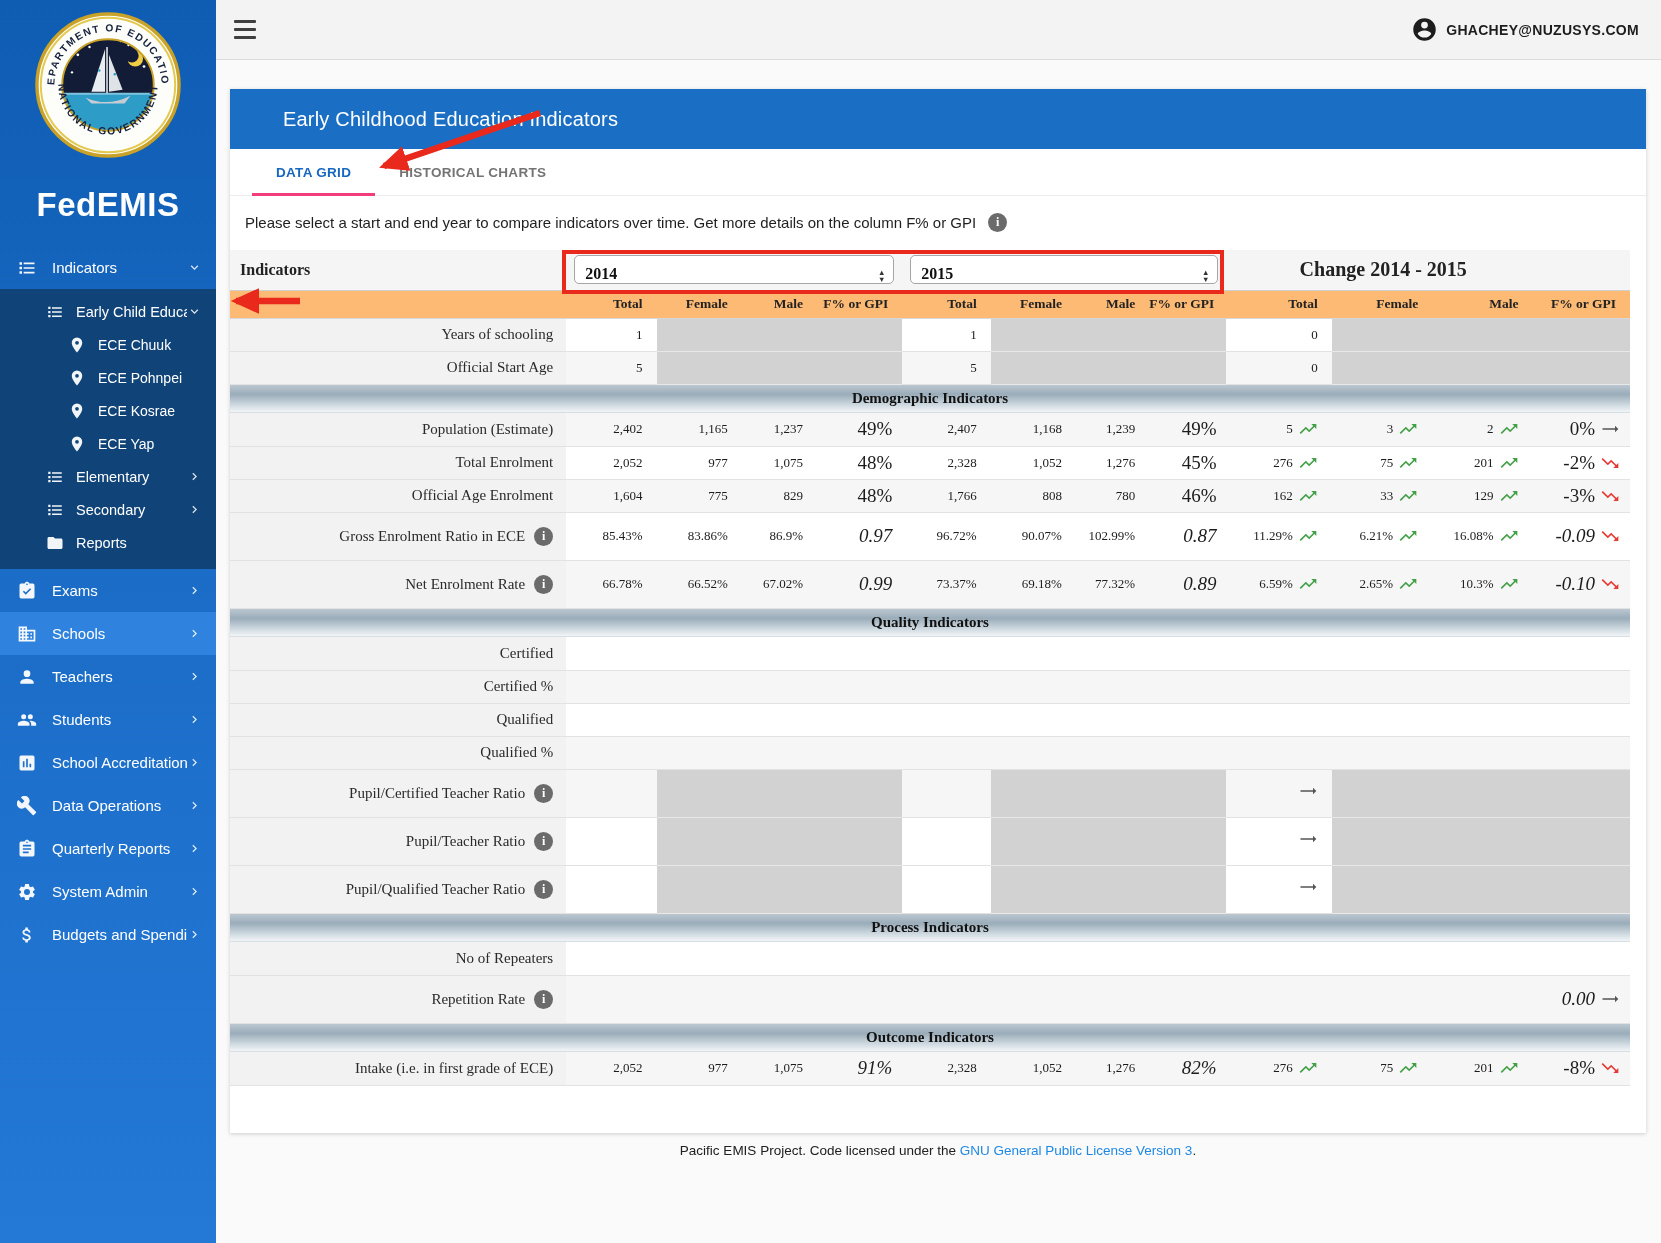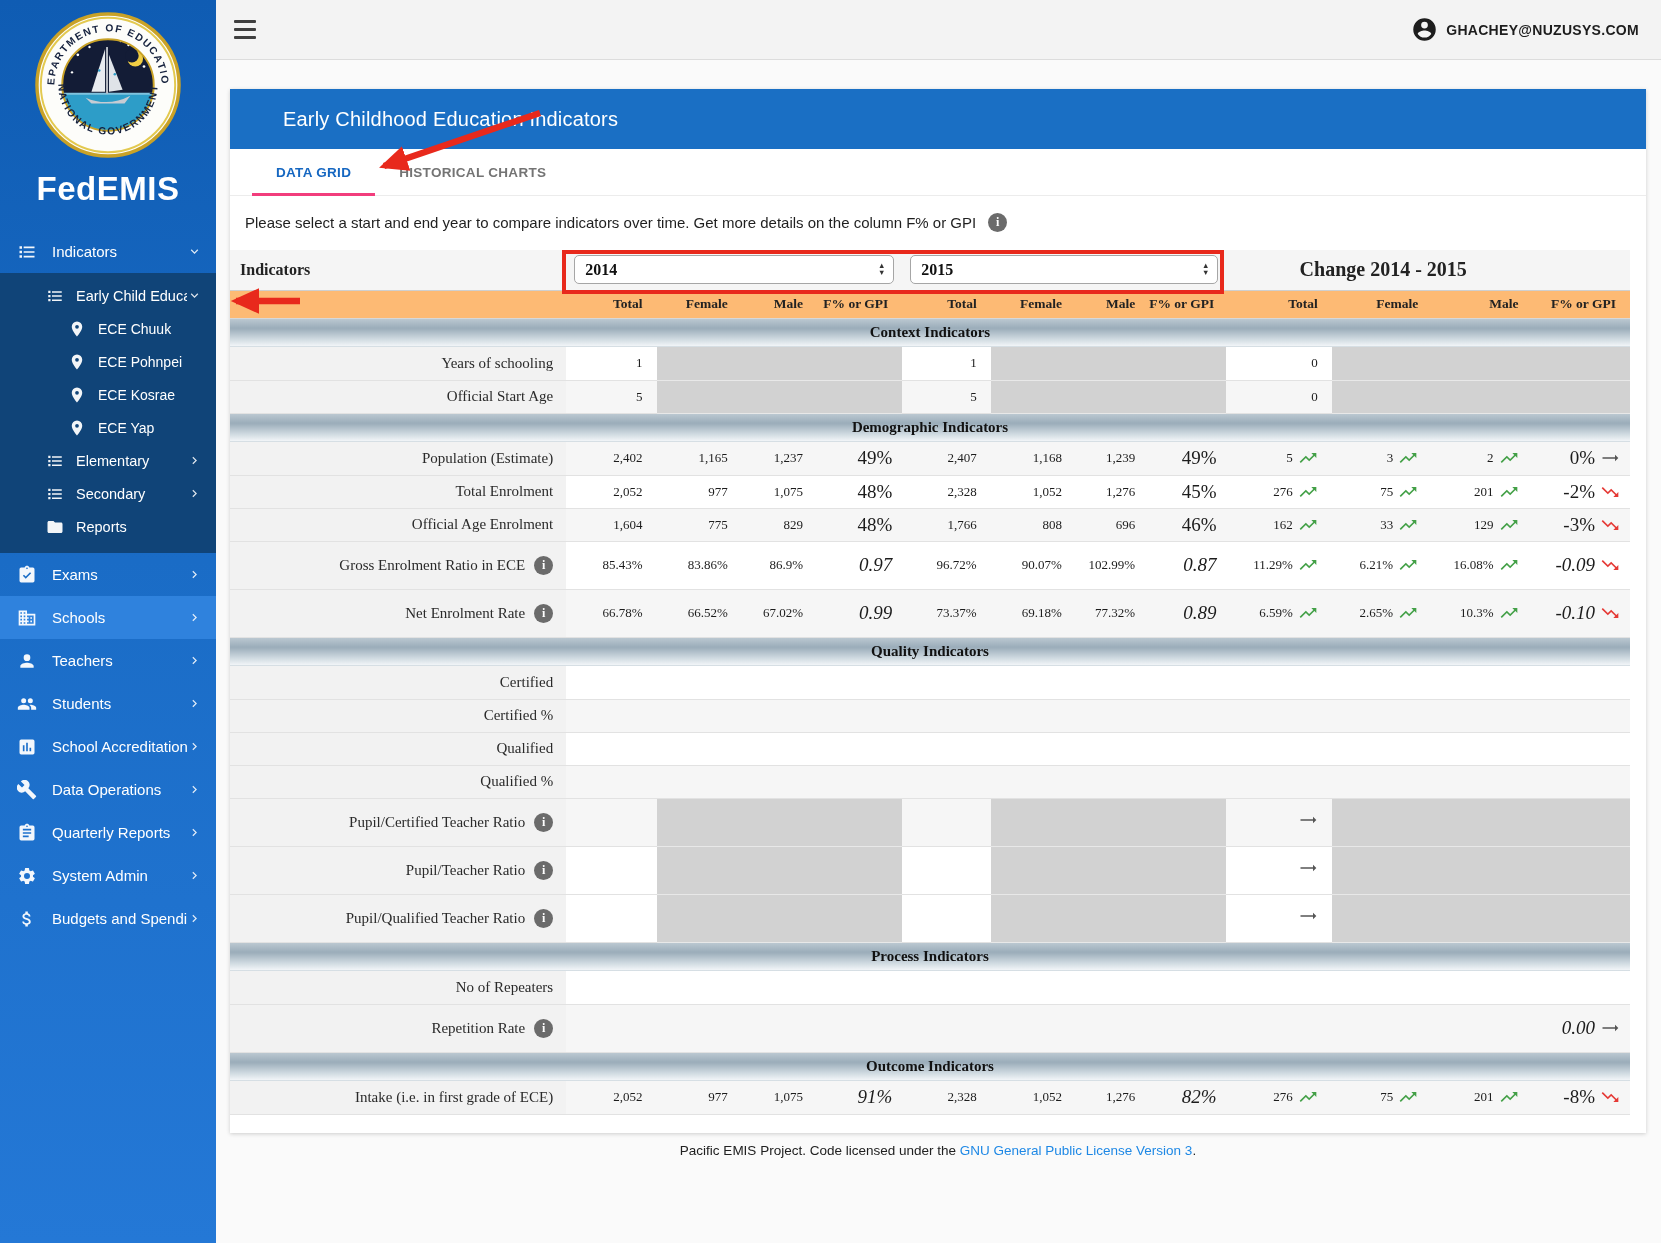--- a/index.html
+++ b/index.html
@@ -5,21 +5,21 @@
   * { margin:0; padding:0; box-sizing:border-box; }
   html,body { width:1661px; height:1243px; }
   body { position:relative; overflow:hidden; background:#fafafa;
          font-family:"Liberation Sans","DejaVu Sans",sans-serif; }
 
   
   .sidebar { position:absolute; left:0; top:0; width:216px; height:1243px;
              background:linear-gradient(180deg,#0f5cb3 0%,#1a6cc6 45%,#2478d6 100%);
              z-index:10; padding-top:12px; }
   .logo-wrap { width:146px; margin:0 auto; }
-  .brand { margin-top:8px; text-align:center; color:#fff; font-size:33px; font-weight:bold; letter-spacing:.5px; }
+  .brand { margin-top:24px; text-align:center; color:#fff; font-size:33px; font-weight:bold; letter-spacing:.5px; }
   #side-menu { margin-top:22px; }
   .m-item { height:43px; display:flex; align-items:center; padding:0 14px 0 17px;
             color:#fff; font-size:15px; cursor:pointer; position:relative; }
   .m-item.active { background:#2f82dd; }
   .m-item .ic { width:20px; height:20px; margin-right:15px; flex:0 0 20px; }
   .m-item .ic svg { width:20px; height:20px; fill:#ffffff; opacity:.95; }
   .m-item .lbl { flex:1 1 auto; white-space:nowrap; overflow:hidden; }
   .chev { width:15px; height:15px; flex:0 0 15px; opacity:.85; }
   .chev svg { width:15px; height:15px; fill:#fff; }
   .chev.down svg { transform:rotate(90deg); }
@@ -54,21 +54,21 @@
                 color:#fff; font-size:12px; font-weight:bold; align-items:center; justify-content:center;
                 font-family:"Liberation Serif",serif; flex:0 0 19px; cursor:pointer; }
 
   
   table#grid { border-collapse:collapse; table-layout:fixed; width:1400px;
                font-family:"Liberation Serif","DejaVu Serif",serif; }
   #grid td { overflow:hidden; white-space:nowrap; }
   tr.selrow td { height:40px; background:#f5f5f5; border-bottom:1px solid #cfcfcf; }
   td.hl { font-size:16px; font-weight:bold; color:#222; padding-left:10px; }
   .ysel { margin:0 8px; height:29px; background:#fff; border:1px solid #a6a6a6; border-radius:5px;
-          display:flex; align-items:center; padding:0 8px 0 10px; cursor:pointer; }
+          display:flex; align-items:flex-end; padding:0 8px 0 10px; cursor:pointer; }
   .ysel .yval { font-size:16px; font-weight:bold; color:#111; flex:1; }
   .spin { display:flex; flex-direction:column; line-height:6.5px; font-size:7.5px; color:#333; }
   td.chlabel { font-size:20px; font-weight:bold; color:#222; text-align:center; padding-right:90px; }
   tr.colhrow td { height:28px; background:#fdba74; border-bottom:1px solid #d8d8d8;
                   font-size:13.5px; font-weight:bold; color:#222; text-align:right; padding-right:14px; }
   tr.bar td { height:29px; text-align:center; font-size:15px; font-weight:bold; color:#111;
               border-top:1px solid #8d9ca8;
               background:linear-gradient(180deg,#bcc9d2 0%,#9aacb9 35%,#cdd8df 72%,#f4f7f9 100%); }
   tr.r td { height:33px; border-bottom:1px solid #e2e2e2; font-size:13px; color:#1c1c1c;
             text-align:right; padding-right:14px; }
@@ -366,23 +366,20 @@
               <td>Female</td>
               <td>Male</td>
               <td>F% or GPI</td>
               <td>Total</td>
               <td>Female</td>
               <td>Male</td>
               <td>F% or GPI</td>
             </tr>
           </thead>
           <tbody>
-            <tr class="bar">
-              <td colspan="13">Context Indicators</td>
-            </tr>
             <tr class="r z0">
               <td class="rowlabel">
                 <span class="rl-wrap">
                   <span>Years of schooling</span>
                 </span>
               </td>
               <td class="num"><span class="cellwrap">
                   <span>1</span>
                 </span></td>
               <td class="num dis"></td>
@@ -575,21 +572,21 @@
               <td class="num fcol"><span class="cellwrap">
                   <span>48%</span>
                 </span></td>
               <td class="num"><span class="cellwrap">
                   <span>1,766</span>
                 </span></td>
               <td class="num"><span class="cellwrap">
                   <span>808</span>
                 </span></td>
               <td class="num"><span class="cellwrap">
-                  <span>696</span>
+                  <span>780</span>
                 </span></td>
               <td class="num fcol"><span class="cellwrap">
                   <span>46%</span>
                 </span></td>
               <td class="num"><span class="cellwrap">
                   <span>162</span>
                   <span class="trend up">
                     <svg viewBox="0 0 24 24">
                       <path d="M16 6l2.29 2.29-4.88 4.88-4-4L2 16.59 3.41 18l6-6 4 4 6.3-6.29L22 12V6z"></path>
                     </svg>

